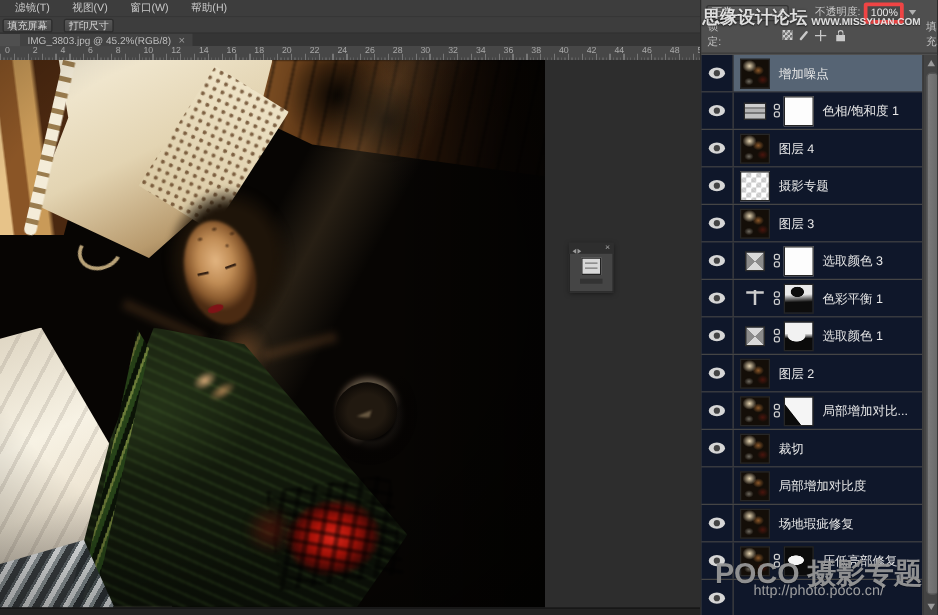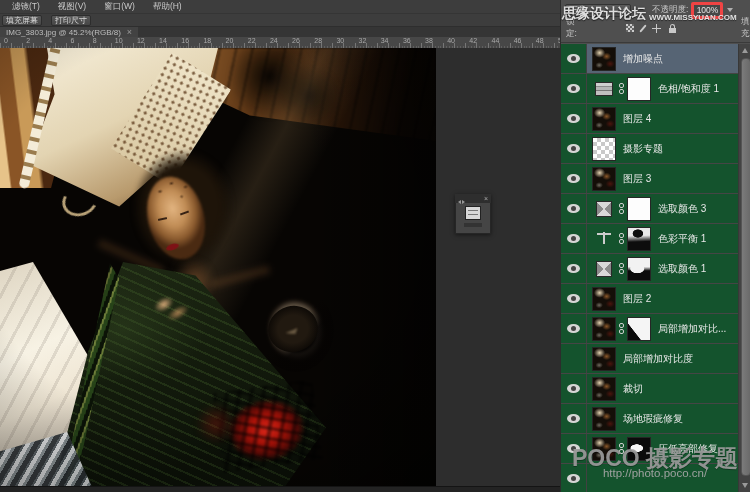--- a/index.html
+++ b/index.html
@@ -8,21 +8,21 @@
        background:#4f4f4f;-webkit-font-smoothing:antialiased;}
   
   #menubar{position:absolute;left:0;top:0;width:560px;height:13px;background:#3d3d3d;
            border-bottom:1px solid #353535;display:flex;align-items:center;}
   .menu-item{font-size:8.5px;color:#c9c9c9;padding:0 6px;margin-left:6px;line-height:13px;cursor:default;}
   #optionsbar{position:absolute;left:0;top:14px;width:560px;height:12px;background:#3d3d3d;
               border-bottom:1px solid #2e2e2e;display:flex;align-items:center;}
   .opt-btn{font-size:8px;color:#d8d8d8;background:linear-gradient(#585858,#464646);
            border:1px solid #2d2d2d;border-radius:2px;padding:0px 3px;margin-left:2px;height:9px;line-height:9px;}
   .opt-btn+.opt-btn{margin-left:9px;}
-  #tabbar{position:absolute;left:0;top:27px;width:560px;height:10px;background:#353535;display:flex;}
+  #tabbar{position:absolute;left:16px;top:27px;width:560px;height:10px;background:#353535;display:flex;}
   #doc-tab{display:flex;align-items:center;background:#424242;padding:0 6px;height:10px;}
   #doc-tab .title{font-size:8px;color:#bdbdbd;white-space:nowrap;}
   #doc-tab .close{font-size:9px;color:#9a9a9a;margin-left:6px;line-height:8px;}
   
   #ruler{position:absolute;left:0;top:37px;width:560px;height:11px;background:#474747;
          border-bottom:1px solid #252525;
          background-image:
            repeating-linear-gradient(to right,#767676 0 1px,transparent 1px 11.08px),
            repeating-linear-gradient(to right,#5f5f5f 0 1px,transparent 1px 2.77px);
          background-size:100% 5px,100% 2px;background-position:left bottom,left bottom;background-repeat:no-repeat;}
@@ -144,21 +144,21 @@
     background-size:4px 4px;background-position:0 0,2px 2px;}
   .lk-brush{width:2px;height:9px;background:#c9c9c9;transform:rotate(40deg);border-radius:1px;}
   .lk-move{width:9px;height:9px;position:relative;}
   .lk-move::before,.lk-move::after{content:"";position:absolute;background:#c9c9c9;}
   .lk-move::before{left:4px;top:0;width:1.5px;height:9px;}
   .lk-move::after{left:0;top:4px;width:9px;height:1.5px;}
   .lk-lock{width:7px;height:5px;background:#c9c9c9;position:relative;margin-top:4px;}
   .lk-lock::before{content:"";position:absolute;left:1px;top:-4px;width:3px;height:3px;border:1.5px solid #c9c9c9;border-bottom:none;border-radius:3px 3px 0 0;}
   
   #layers{position:absolute;left:0;top:44px;width:177px;height:448px;overflow:hidden;}
-  .lrow{height:30px;box-sizing:border-box;border-bottom:1px solid #454545;display:flex;background:#14532d;}
+  .lrow{height:30px;box-sizing:border-box;border-bottom:1px solid #454545;display:flex;background:#0f172a;}
   .eyecell{width:26px;display:flex;align-items:center;justify-content:center;border-right:1px solid #414141;box-sizing:border-box;}
   .eye{width:13px;height:9px;border-radius:50%;background:#d6d6d6;position:relative;}
   .eye::after{content:"";position:absolute;left:4px;top:2px;width:5px;height:5px;border-radius:50%;background:#444;}
   .lcontent{flex:1;display:flex;align-items:center;padding-left:5px;}
   .lrow.selected .lcontent{background:#566474;}
   .thumb{width:24px;height:24px;border:1px solid #262626;box-sizing:border-box;flex:none;}
   .thumb-photo{background:
       radial-gradient(8px 7px at 30% 22%,#e3d2b0 0%,rgba(227,210,176,0) 70%),
       radial-gradient(6px 5px at 62% 38%,rgba(150,95,45,.9),rgba(150,95,45,0) 75%),
       radial-gradient(5px 4px at 28% 78%,rgba(200,195,180,.5),rgba(200,195,180,0) 75%),
@@ -462,38 +462,38 @@
       <span class="linkicon">
               <i></i>
               <i></i>
             </span>
       <span class="mask mask-corner"></span>
       <span class="lname">局部增加对比...</span>
     </div>
   </div>
         <div class="lrow">
     <div class="eyecell">
+      <span class="eye"></span>
+    </div>
+    <div class="lcontent">
+
+      <span class="thumb thumb-photo"></span>
+
+      <span class="lname">裁切</span>
+    </div>
+  </div>
+        <div class="lrow">
+    <div class="eyecell">
       <span class="eye" style="visibility: hidden;"></span>
     </div>
     <div class="lcontent">
 
       <span class="thumb thumb-photo"></span>
 
       <span class="lname">局部增加对比度</span>
-    </div>
-  </div>
-        <div class="lrow">
-    <div class="eyecell">
-      <span class="eye"></span>
-    </div>
-    <div class="lcontent">
-
-      <span class="thumb thumb-photo"></span>
-
-      <span class="lname">裁切</span>
     </div>
   </div>
         <div class="lrow">
     <div class="eyecell">
       <span class="eye"></span>
     </div>
     <div class="lcontent">
 
       <span class="thumb thumb-photo"></span>
 

